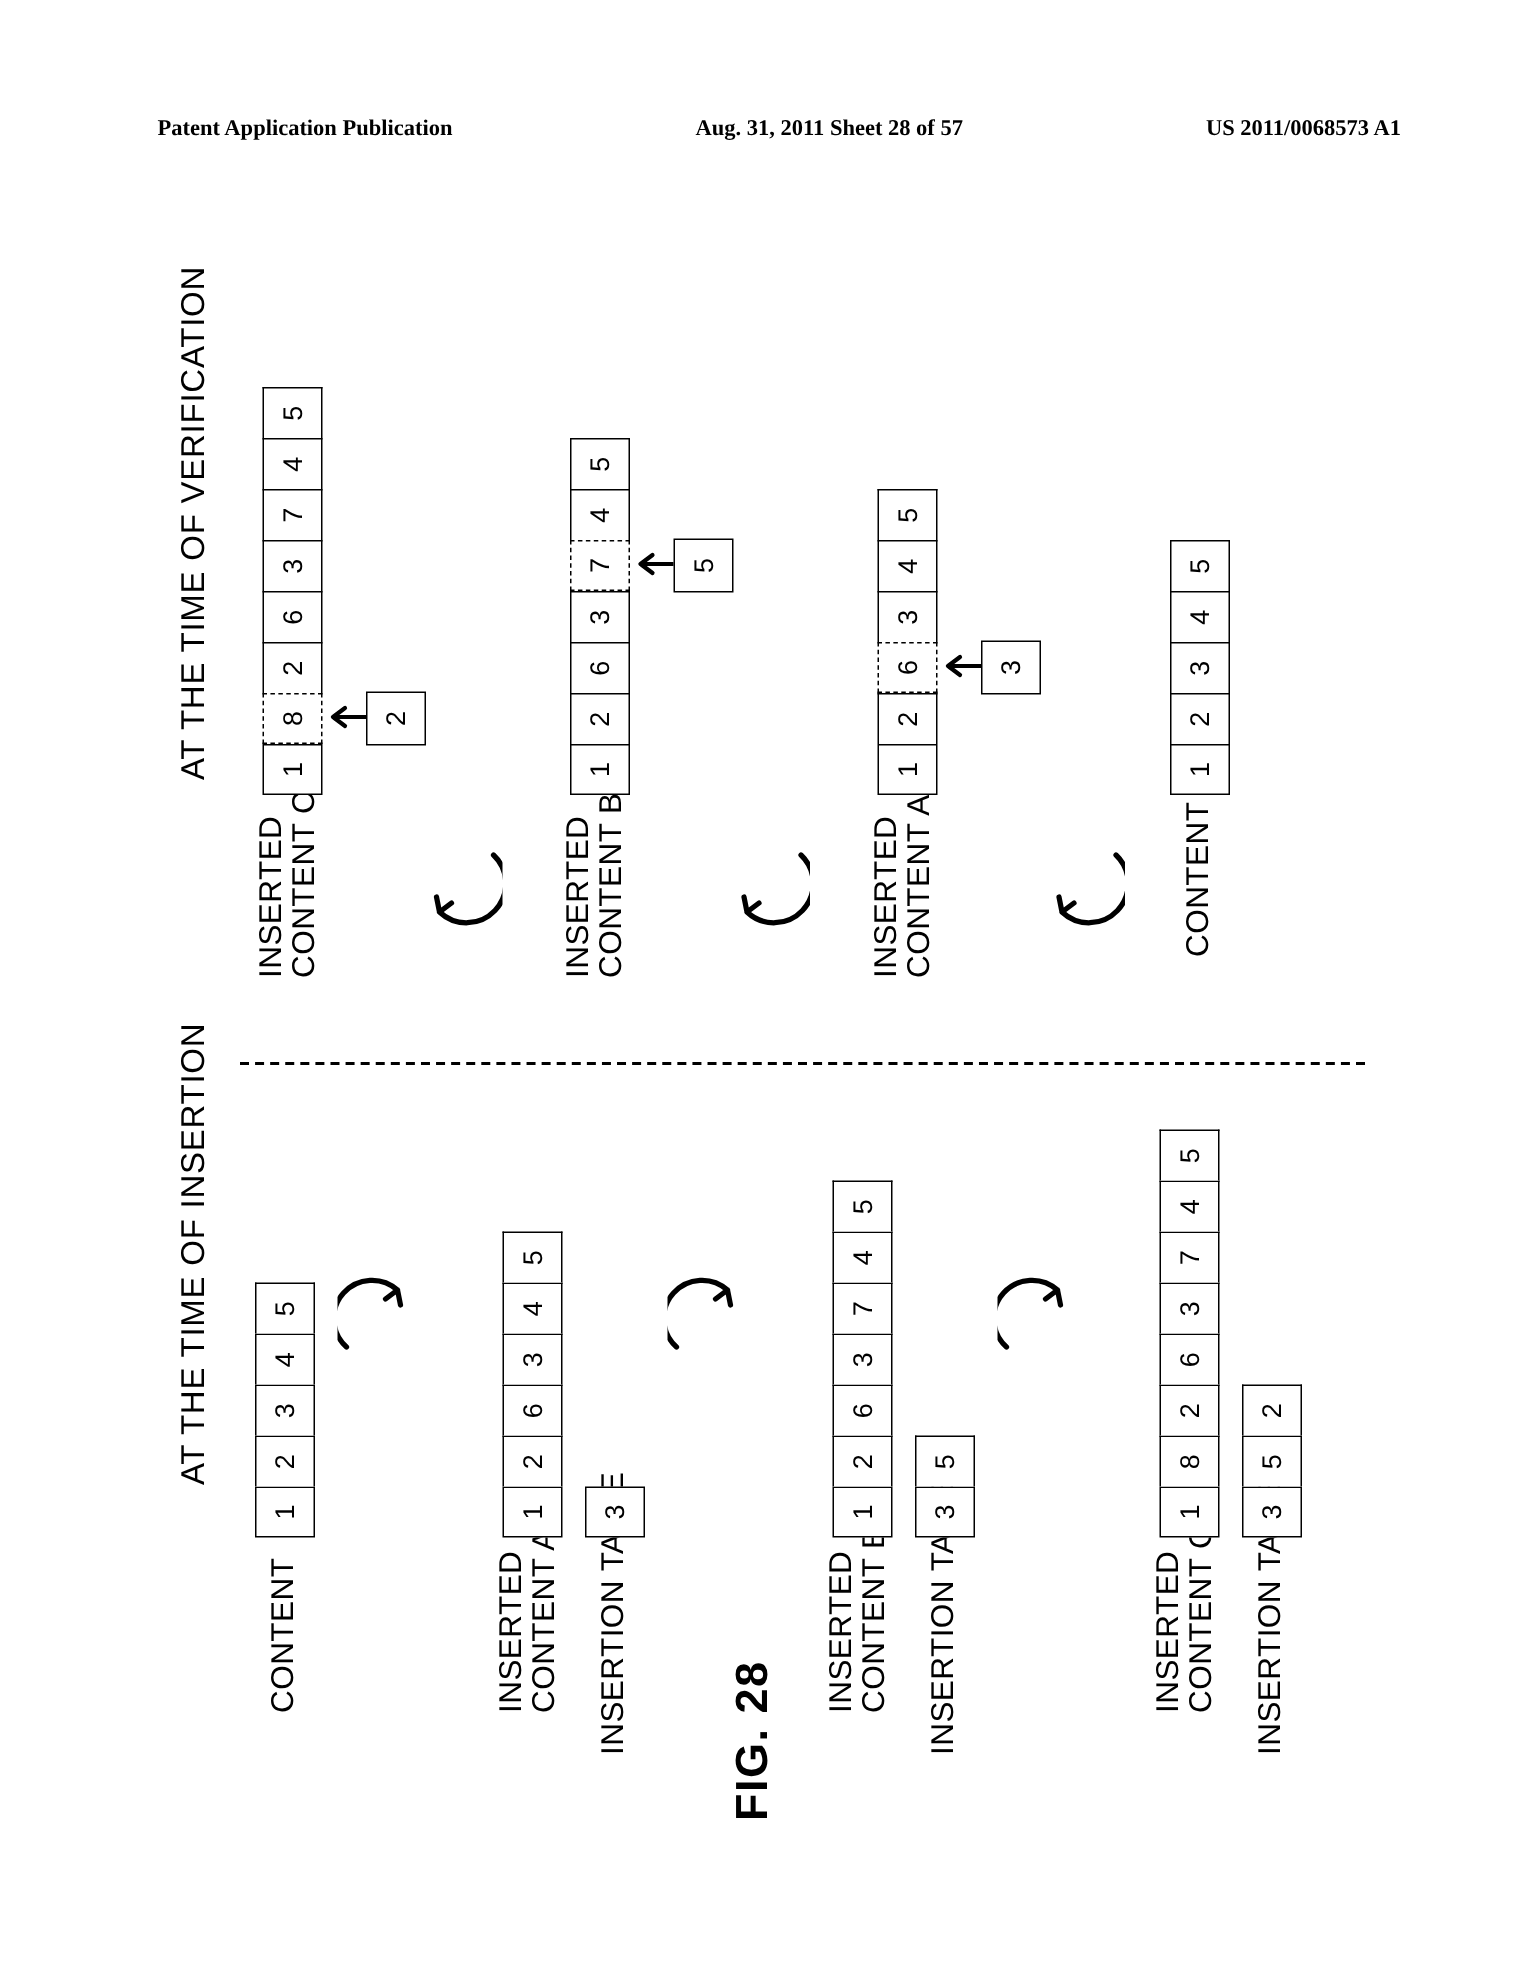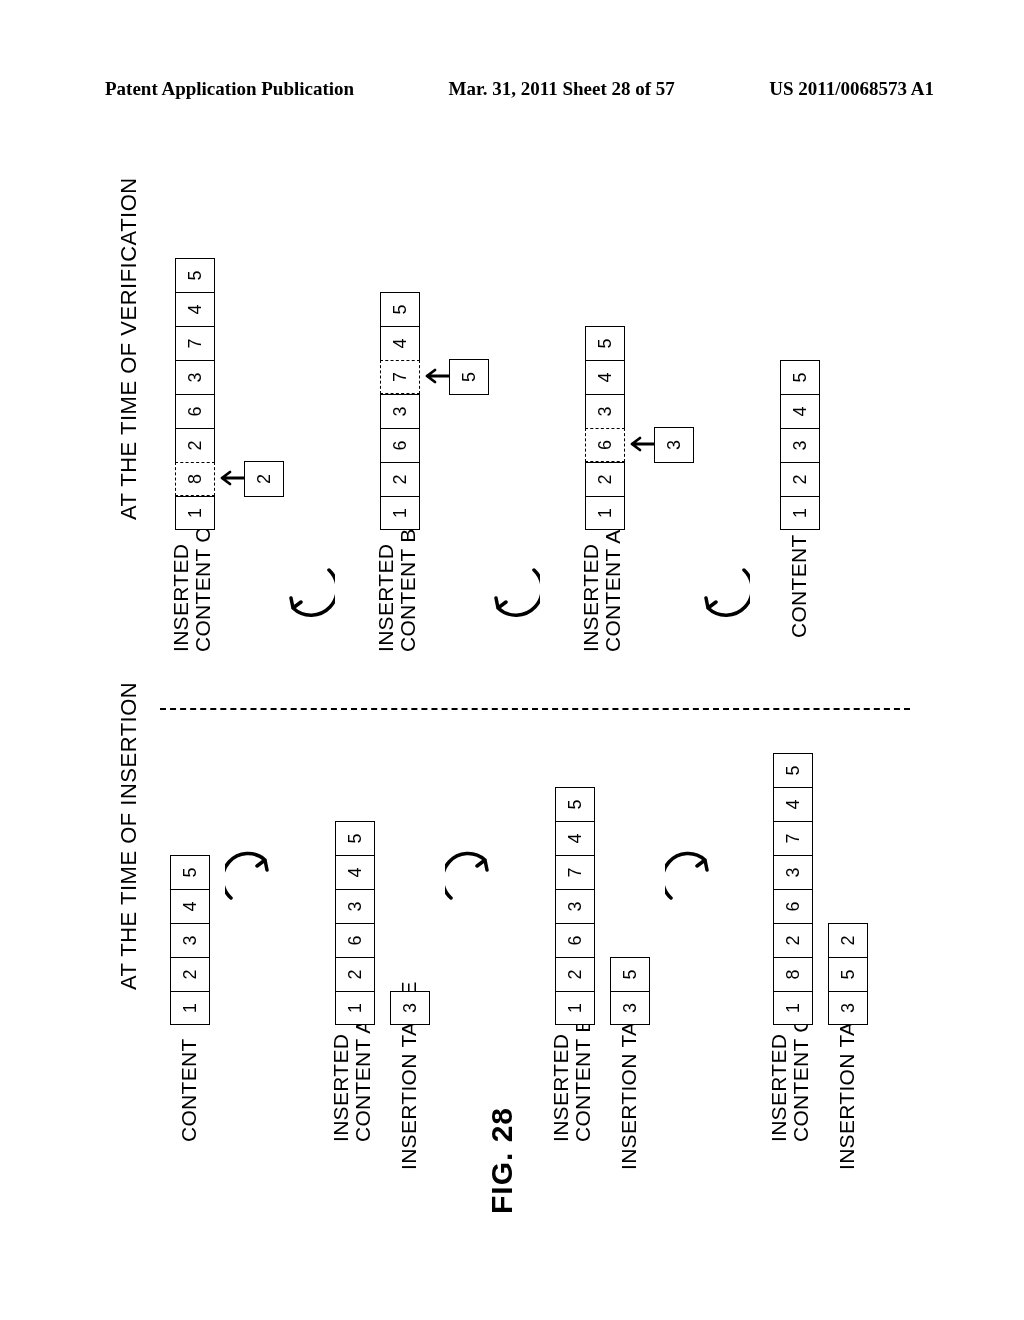--- a/index.html
+++ b/index.html
@@ -12,21 +12,21 @@
     color: #000;
   }
   .header {
     position: absolute;
     top: 78px;
     left: 0;
     right: 0;
     padding: 0 90px 0 105px;
     display: flex;
     justify-content: space-between;
-    font-size: 19px;
+    font-size: 15px;
     font-weight: bold;
   }
   .page {
     position: absolute;
     top: 140px;
     left: 100px;
     width: 820px;
     height: 1120px;
   }
   .rotstage {
@@ -120,21 +120,21 @@
   .small-arrow {
     position: absolute;
     height: 30px;
   }
 </style>
 </head>
 <body>
 
 <div class="header">
   <span>Patent Application Publication</span>
-  <span>Mar. 31, 2011  Sheet 28 of 57</span>
+  <span>Aug. 31, 2011  Sheet 28 of 57</span>
   <span>US 2011/0068573 A1</span>
 </div>
 
 <div class="page">
   <div class="rotstage" id="stage">
     <div class="fig-label">FIG. 28</div>
     <div class="col-title left">AT THE TIME OF INSERTION</div>
     <div class="col-title right">AT THE TIME OF VERIFICATION</div>
     <div class="divider"></div>
   <div class="row-label" style="left: 118px; top: 78px; white-space: pre;">CONTENT</div>

